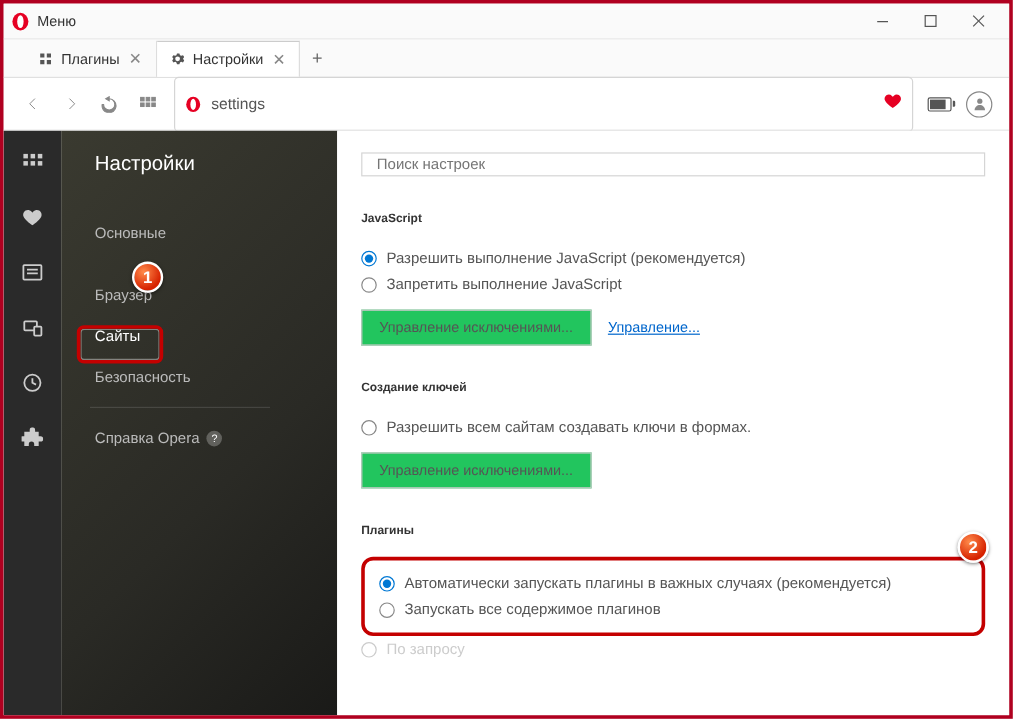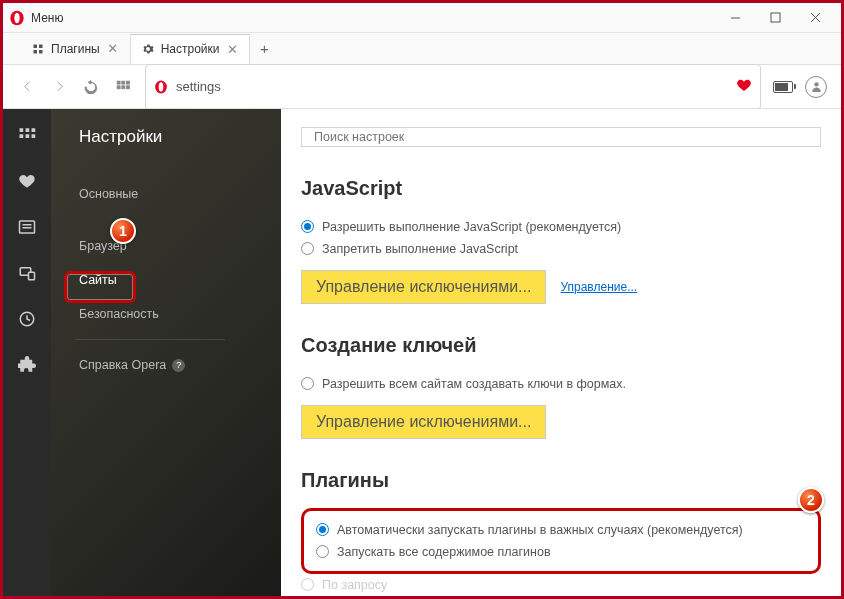--- a/index.html
+++ b/index.html
@@ -50,27 +50,27 @@
     .sb-item.active { color: #fff; }
     .sb-sep { height: 1px; background: rgba(255,255,255,0.12); margin: 8px 0 8px -4px; width: 150px; }
     .help-q { width: 13px; height: 13px; border-radius: 50%; background: rgba(255,255,255,0.25); font-size: 9px; display: inline-flex; align-items: center; justify-content: center; color: #fff; }
 
     
     .content { flex: 1; background: #fff; padding: 18px 20px; overflow-y: auto; position: relative; }
     .content::-webkit-scrollbar { width: 14px; }
     .content::-webkit-scrollbar-thumb { background: #c7c7c7; border-radius: 7px; border: 3px solid #fff; }
     .search-wrap input { width: 100%; height: 20px; border: 1px solid #d5d5d5; padding: 0 12px; font-size: 12.5px; color: #888; outline: none; }
     .section { margin-top: 30px; }
-    .section h3 { font-size: 20px; font-weight: 700; color: #333; margin-bottom: 16px; }
-    .radio-row { display: flex; align-items: flex-start; gap: 8px; padding: 4px 0; font-size: 12.5px; color: #555; cursor: pointer; }
+    .section h3 { font-size: 10px; font-weight: 700; color: #333; margin-bottom: 16px; }
+    .radio-row { display: flex; align-items: flex-end; gap: 8px; padding: 4px 0; font-size: 12.5px; color: #555; cursor: pointer; }
     .radio { width: 13px; height: 13px; border: 1px solid #888; border-radius: 50%; display: inline-flex; align-items: center; justify-content: center; flex-shrink: 0; }
     .radio.checked { border-color: #0078d4; }
     .radio.checked::after { content: ''; width: 7px; height: 7px; background: #0078d4; border-radius: 50%; }
     .btn-row { display: flex; align-items: center; gap: 14px; margin-top: 10px; }
-    .gray-btn { padding: 7px 14px; border: 1px solid #c9c9c9; background: #fde047; font-size: 16px; color: #555; cursor: pointer; }
+    .gray-btn { padding: 7px 14px; border: 1px solid #c9c9c9; background: #22c55e; font-size: 12px; color: #555; cursor: pointer; }
     .link { font-size: 12px; color: #0066cc; text-decoration: underline; cursor: pointer; }
 
     
     .highlight-1 { position: absolute; border: 3px solid #c40000; border-radius: 6px; top: 271px; left: 64px; width: 72px; height: 32px; pointer-events: none; box-shadow: 0 0 0 1px rgba(255,255,255,0.4) inset; }
     .marker-1 { position: absolute; top: 218px; left: 110px; width: 26px; height: 26px; border-radius: 50%; background: radial-gradient(circle at 35% 30%, #ff8a4a, #d62200 70%); border: 2px solid #fff; box-shadow: 0 1px 3px rgba(0,0,0,.5); color: #fff; font-weight: 700; font-size: 14px; display: flex; align-items: center; justify-content: center; z-index: 50; }
     .highlight-2 { border: 3px solid #c40000; border-radius: 10px; padding: 8px 12px; position: relative; }
     .marker-2 { position: absolute; top: -24px; right: -6px; width: 26px; height: 26px; border-radius: 50%; background: radial-gradient(circle at 35% 30%, #ff8a4a, #d62200 70%); border: 2px solid #fff; box-shadow: 0 1px 3px rgba(0,0,0,.5); color: #fff; font-weight: 700; font-size: 14px; display: flex; align-items: center; justify-content: center; }
     .faded { color: #ccc; }
   </style>
 </head>

